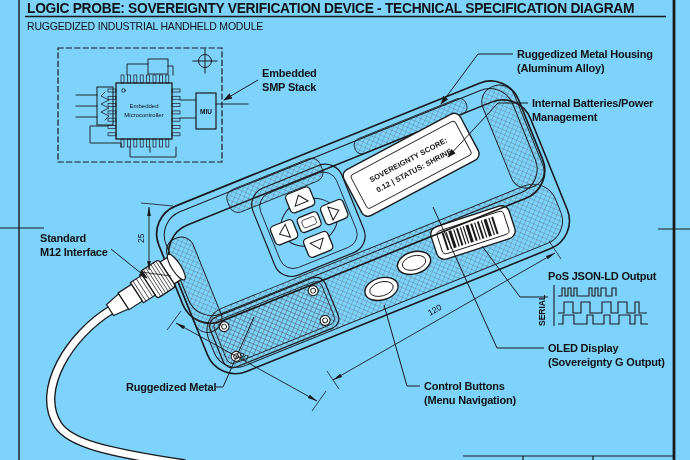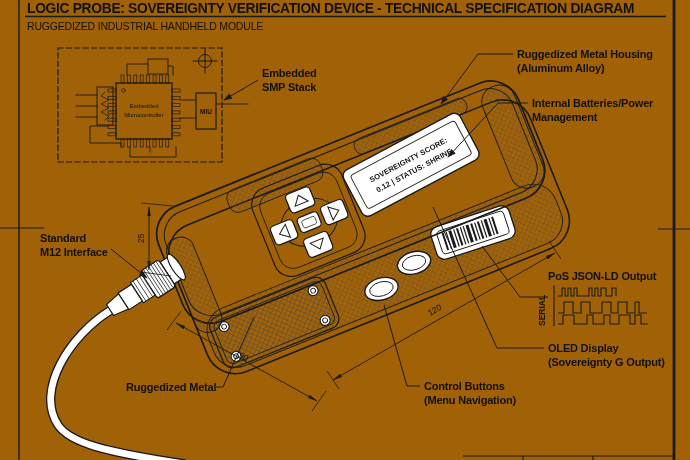--- a/index.html
+++ b/index.html
@@ -1,16 +1,16 @@
 <!DOCTYPE html>
 <html><head>
 <meta charset="utf-8">
 <style>
   html,body{margin:0;padding:0;background:#fff;}
-  #sheet{width:690px;height:460px;position:relative;background:#a16207;overflow:hidden;}
+  #sheet{width:690px;height:460px;position:relative;background:#7dd3fc;overflow:hidden;}
   svg text{font-family:"Liberation Sans","DejaVu Sans",sans-serif;fill:#111;}
   .t-title{font-size:13.8px;font-weight:bold;letter-spacing:-0.3px;}
   .t-sub{font-size:10.5px;letter-spacing:-0.2px;}
   .lbl{font-size:11px;font-weight:bold;letter-spacing:-0.2px;}
   .dim{font-size:8.5px;}
   .disp{font-size:7.5px;font-weight:bold;letter-spacing:0.1px;}
   .chiplbl{font-size:6px;}
   .miulbl{font-size:6.5px;font-weight:bold;}
   .serial{font-size:8.5px;font-weight:bold;}
   .ln{stroke:#1a1a1a;fill:none;}

